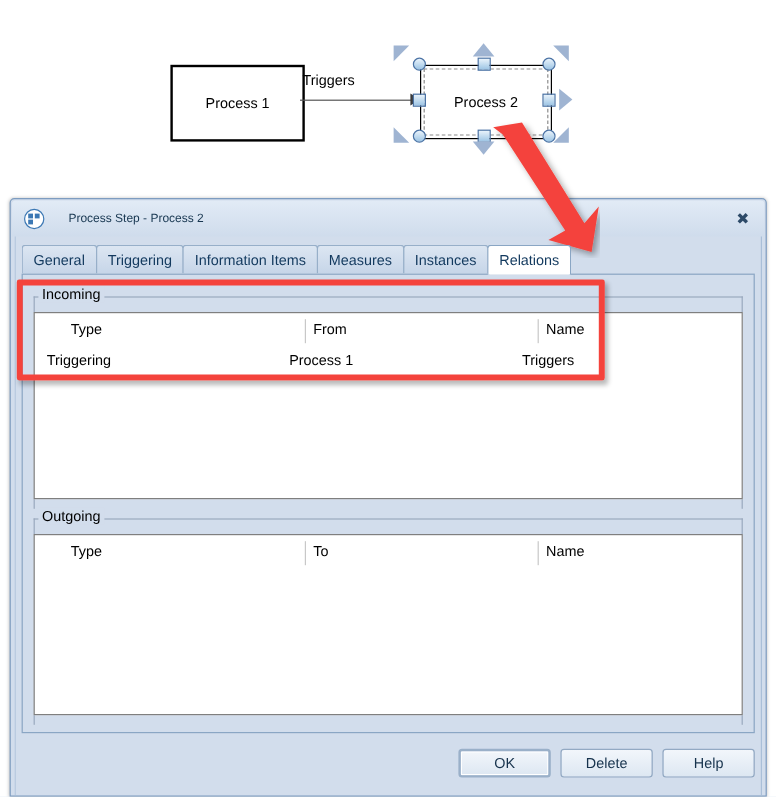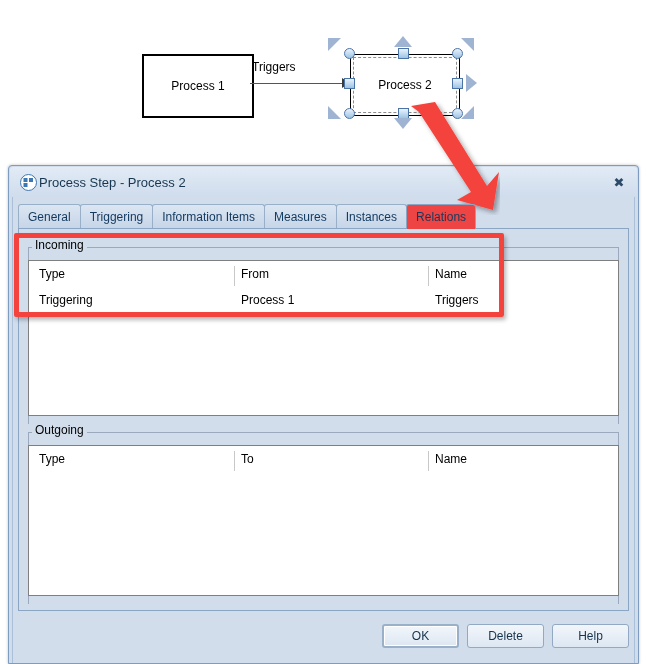--- a/index.html
+++ b/index.html
@@ -78,62 +78,62 @@
     border-radius:3px 3px 0 0;
     display:flex;align-items:center;
   }
   #title-icon{
     width:17px;height:17px;margin-left:10px;border-radius:50%;
     background:#fff;border:1.5px solid #3c78b4;
     display:flex;align-items:center;justify-content:center;
     box-sizing:border-box;
   }
   #title-icon svg{display:block;}
-  #title-text{margin-left:2px;font-size:13px;color:#173650;}
+  #title-text{margin-left:20px;font-size:10px;color:#173650;}
   #close-btn{
     position:absolute;right:8px;top:6px;width:20px;height:18px;
     display:flex;align-items:center;justify-content:center;
     font-size:13px;color:#2d4a68;cursor:pointer;line-height:1;
   }
 
   
   #tabstrip{
     position:absolute;left:9px;top:38px;right:9px;height:24px;
   }
   .tab{
     position:relative;float:left;height:24px;line-height:24px;
     padding:0 9px;font-size:12px;color:#12395e;
     background:linear-gradient(#dce6f2,#c6d5e8);
     border:1px solid #97afc9;border-bottom:none;
     border-radius:3px 3px 0 0;
     margin-right:-1px;box-sizing:border-box;cursor:pointer;text-align:center;
   }
   .tab.active{
-    background:#ef4444;color:#12395e;
+    background:#ffffff;color:#12395e;
     border-color:#8aa6c4;
     z-index:3;height:25px;line-height:25px;
   }
 
   
   #content{
     position:absolute;left:9px;top:62px;right:9px;bottom:52px;
     background:#d2ddec;border:1px solid #8aa6c4;border-top:1px solid #8aa6c4;
     box-sizing:border-box;
   }
 
   .group{position:absolute;left:9px;right:9px;}
   .group-label{position:absolute;left:4px;top:-1px;font-size:12px;color:#000;background:#d2ddec;padding:0 3px;}
   .group-line{position:absolute;left:0;right:0;top:8px;height:1px;background:#9aa9bd;}
   .group-side{position:absolute;top:8px;width:1px;background:#9aa9bd;}
 
   .grid{
     position:absolute;left:0;right:0;
     background:#ffffff;border:1px solid #7f7f7f;box-sizing:border-box;
   }
-  .grid-header{position:relative;height:27px;}
+  .grid-header{position:relative;height:27px;margin-left:20px;}
   .grid-col{position:absolute;top:0;font-size:12px;color:#000;line-height:27px;}
   .col-div{position:absolute;top:5px;width:1px;background:#c8c8c8;}
   .grid-row{position:relative;height:24px;}
   .cell{position:absolute;top:0;font-size:12px;color:#000;line-height:24px;}
 
   
   #footer{
     position:absolute;left:9px;right:9px;bottom:9px;height:36px;
     display:flex;align-items:center;justify-content:flex-end;
   }

